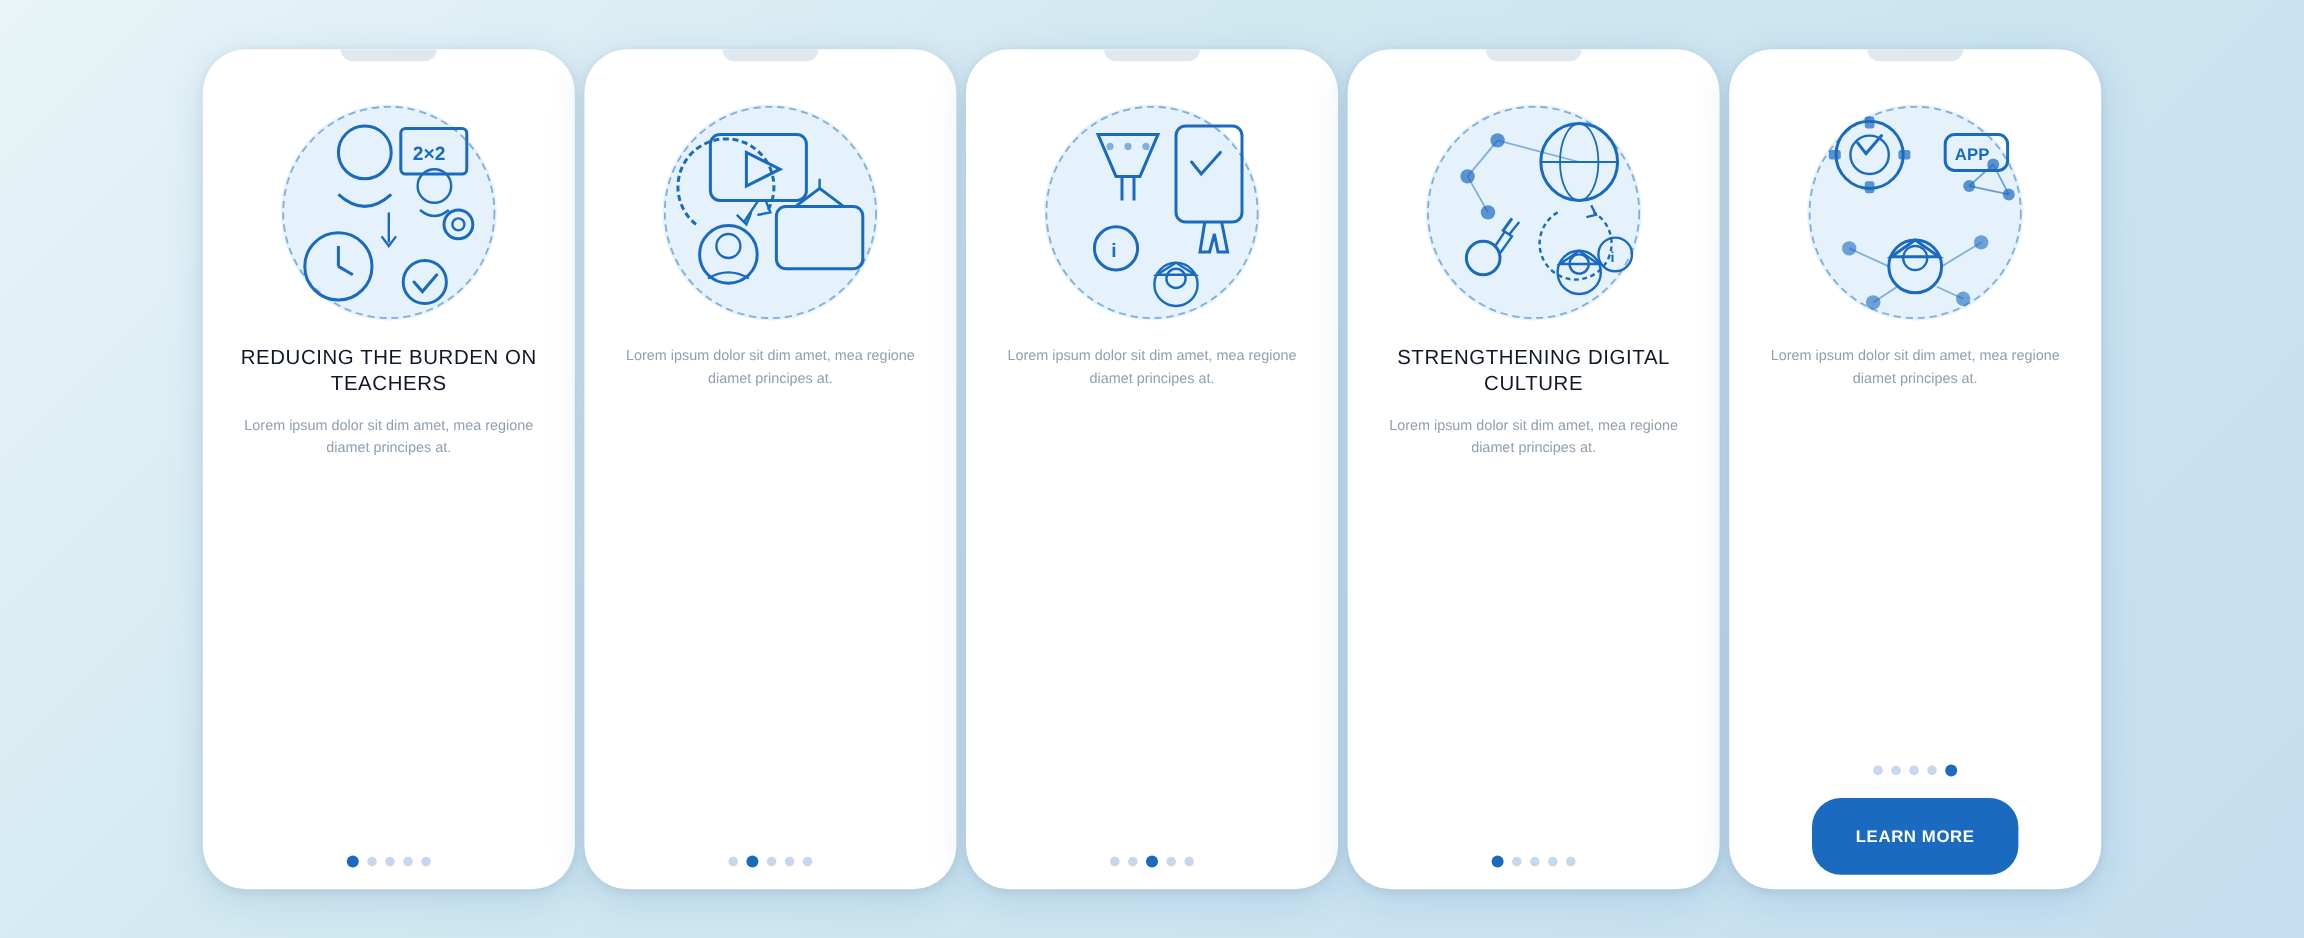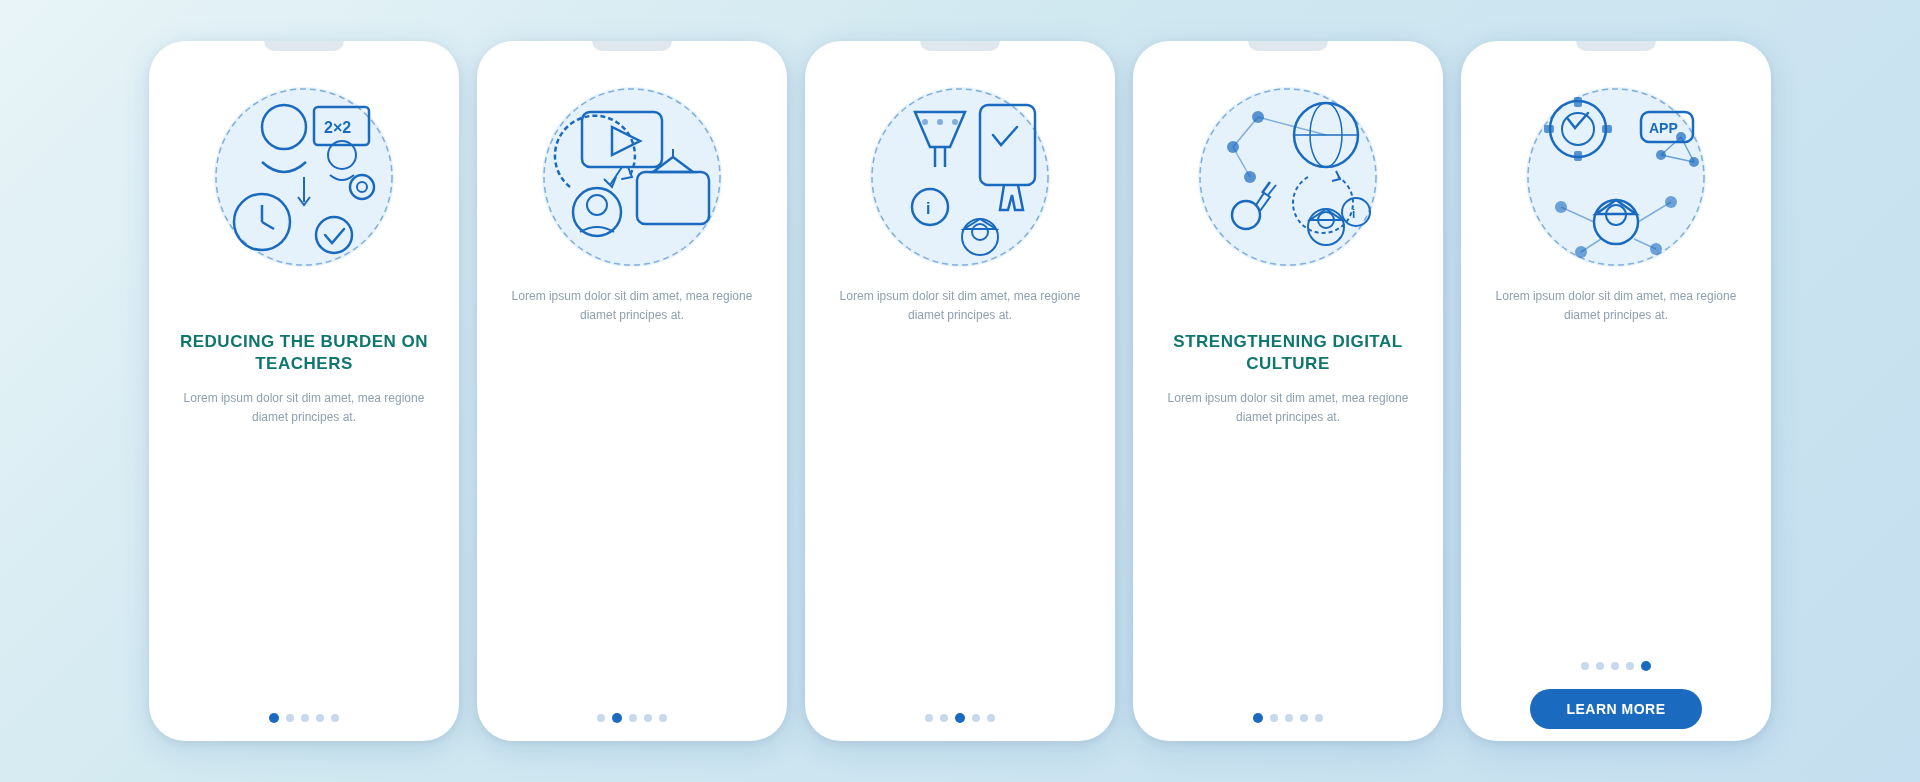--- a/index.html
+++ b/index.html
@@ -10,21 +10,21 @@
       background: linear-gradient(135deg, #e8f4f8 0%, #d0e8f0 40%, #c5dff0 100%);
       display: flex;
       align-items: center;
       justify-content: center;
       font-family: 'Arial', sans-serif;
       overflow: hidden;
     }
 
     .cards-container {
       display: flex;
-      gap: 18px;
+      gap: 8px;
       align-items: center;
       justify-content: center;
       padding: 20px;
     }
 
     .phone-card {
       width: 310px;
       height: 700px;
       background: #ffffff;
       border-radius: 36px;
@@ -59,28 +59,27 @@
     .card-content {
       display: flex;
       flex-direction: column;
       align-items: center;
       padding: 0 24px;
       flex: 1;
     }
 
     .card-title {
       font-size: 17px;
-      font-weight: 700;
-      color: #0f766e;
+      font-weight: 400;
+      color: #0f172a;
       text-align: center;
       text-transform: uppercase;
       letter-spacing: 0.5px;
       line-height: 1.3;
       margin-bottom: 14px;
-      margin-top: 44px;
     }
 
     .card-body {
       font-size: 12px;
       color: #8fa0b0;
       text-align: center;
       line-height: 1.6;
     }
 
     .dots-container {
@@ -102,21 +101,21 @@
       background: #1a6bbf;
       width: 10px;
       height: 10px;
     }
 
     .learn-more-btn {
       background: #1a6bbf;
       color: #ffffff;
       border: none;
       border-radius: 24px;
-      padding: 12px 36px;
+      padding: 24px 36px;
       font-size: 14px;
       font-weight: 700;
       letter-spacing: 0.5px;
       cursor: pointer;
       margin-bottom: 12px;
       text-transform: uppercase;
     }
 
     
     svg {

